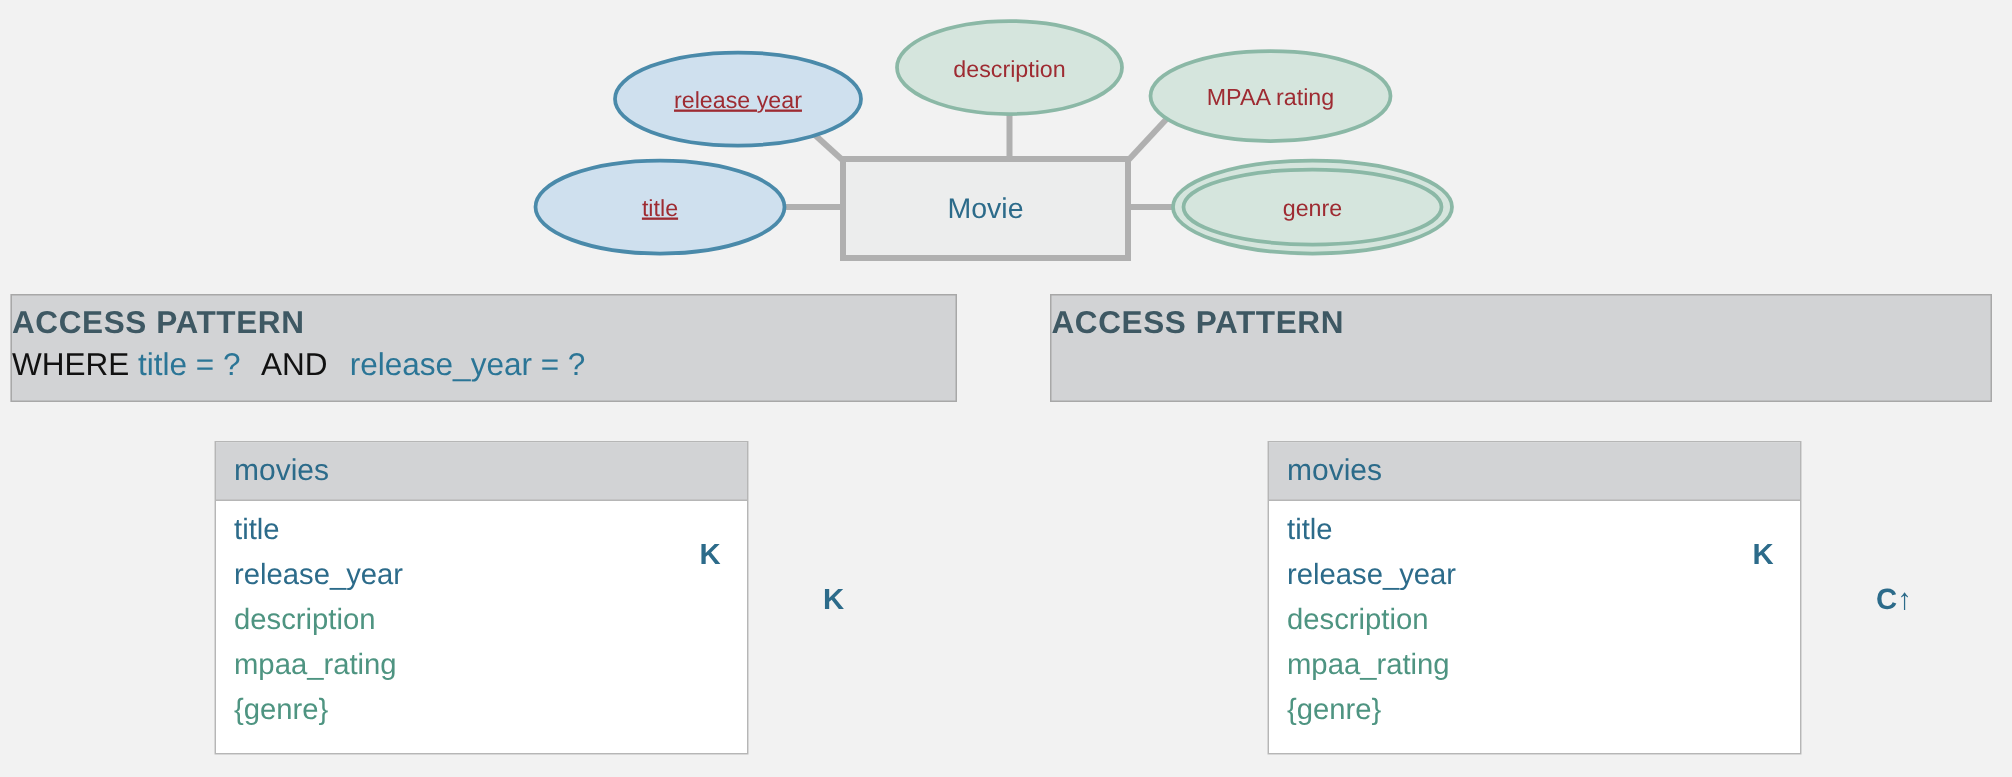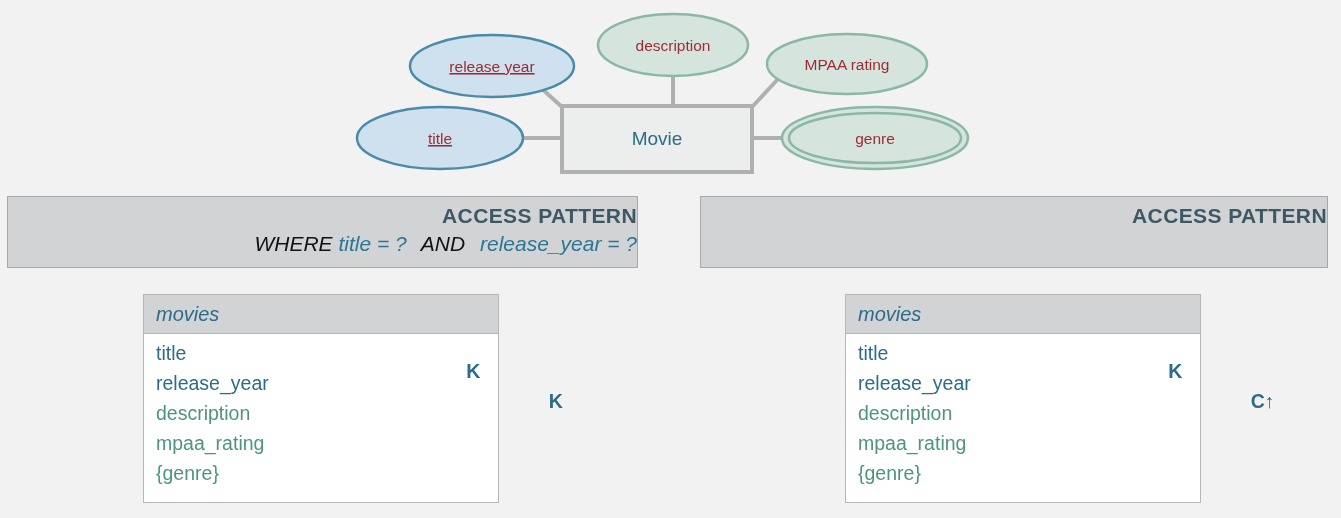--- a/index.html
+++ b/index.html
@@ -46,39 +46,38 @@
     font-size: 19px;
     fill: #2c6b8a;
   }
 
   
   .ap-panel {
     position: absolute;
     box-sizing: border-box;
     background: #d2d3d5;
     border: 1px solid #a8a8a8;
-    text-align: right;
+    text-align: left;
     padding-top: 6px;
   }
   #access-panel-left  { left: 7px;   top: 196px; width: 631px; height: 72px; }
   #access-panel-right { left: 700px; top: 196px; width: 628px; height: 72px; }
 
   .ap-title {
     font-size: 21px;
     font-weight: bold;
     color: #3e5863;
     letter-spacing: 0.4px;
     line-height: 1.25;
   }
   .ap-query {
     font-size: 21px;
     color: #111111;
     line-height: 1.45;
     white-space: nowrap;
-    font-style: italic;
   }
   .ap-col {
     color: #2b7596;
   }
   .ap-op {
     color: #2b7596;
   }
   .ap-kw {
     color: #111111;
   }
@@ -98,21 +97,20 @@
   #table-card-right { left: 845px; top: 294px; width: 356px; height: 209px; }
 
   .table-header {
     box-sizing: border-box;
     height: 39px;
     background: #d2d3d5;
     border-bottom: 1px solid #b6b6b6;
     display: flex;
     align-items: center;
     padding-left: 12px;
-    font-style: italic;
   }
   .table-name {
     font-size: 20px;
     color: #2c6b8a;
   }
   .table-body {
     padding: 8px 0 0 0;
   }
   .col-row {
     display: flex;

